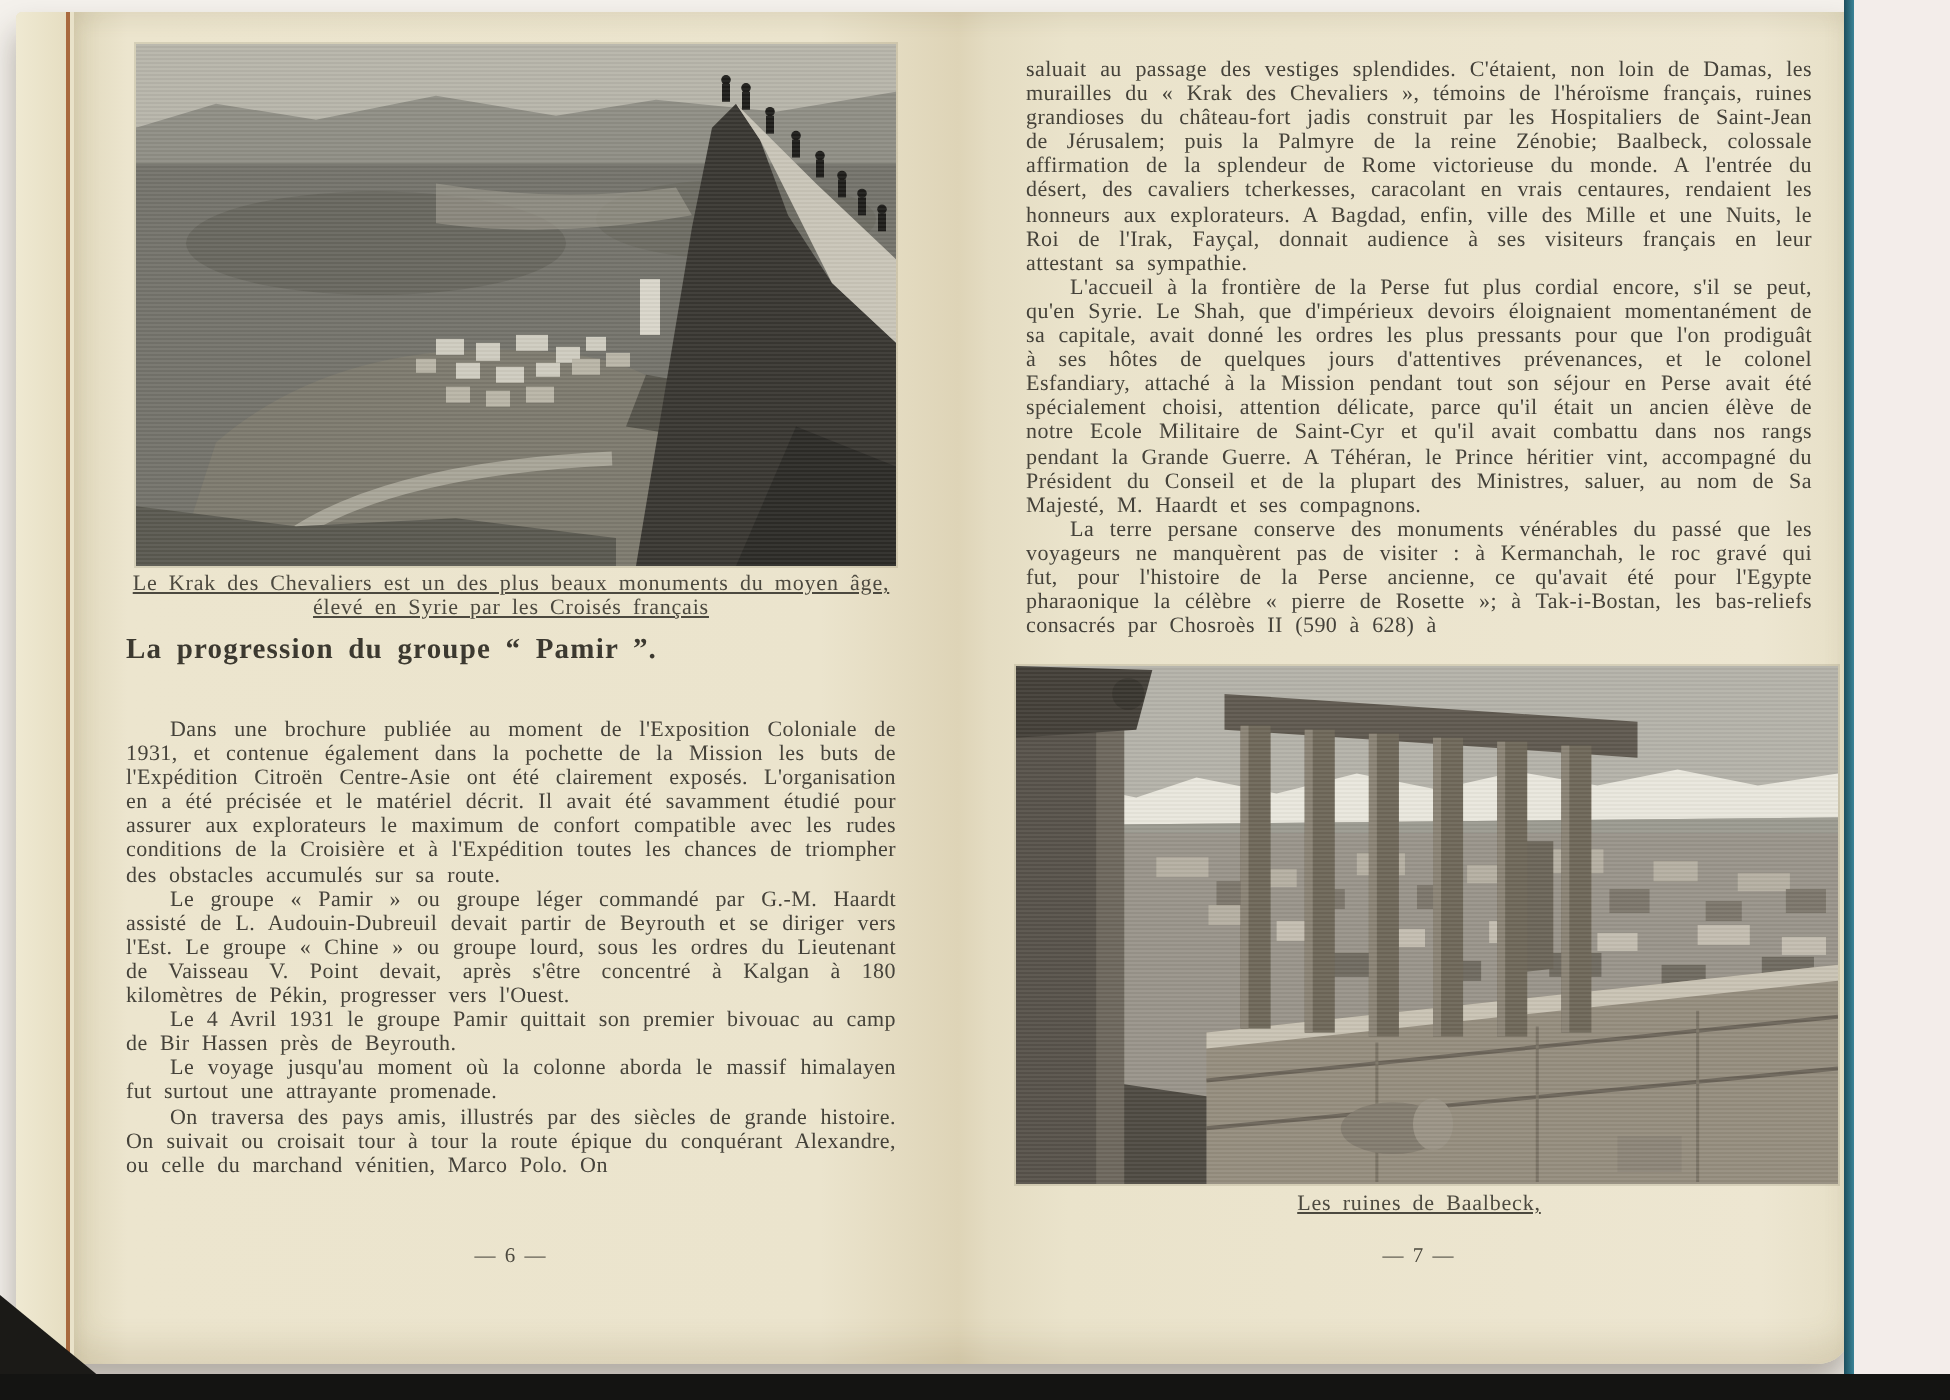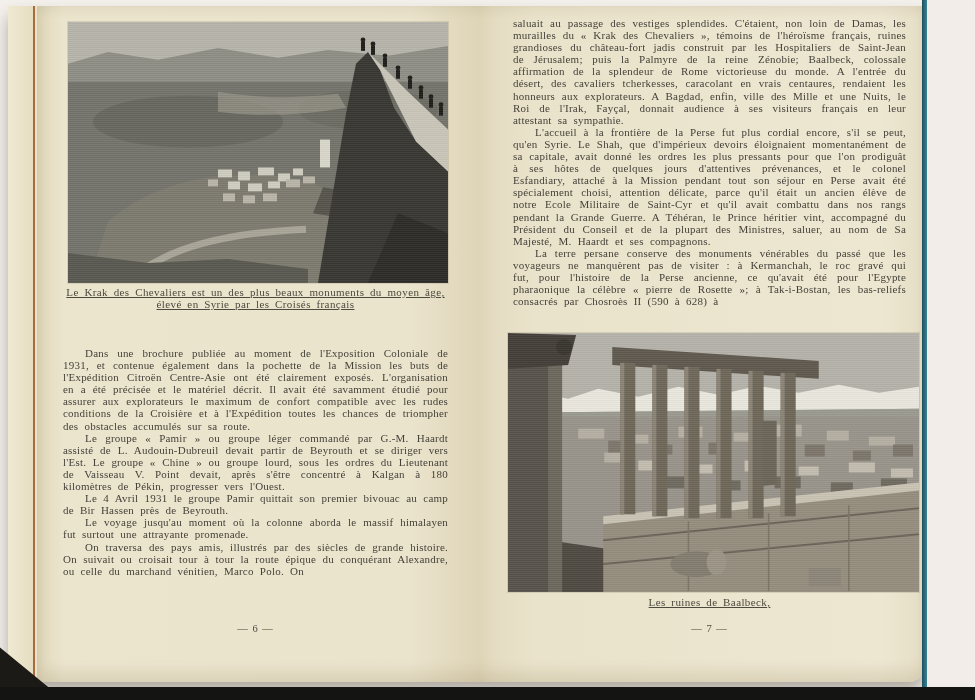--- a/index.html
+++ b/index.html
@@ -38,21 +38,21 @@
   .photo svg { display:block; width:100%; height:100%; }
   .photo::after { content:""; position:absolute; inset:0;
       background:repeating-linear-gradient(0deg, rgba(255,255,255,.05) 0 1px, rgba(0,0,0,.03) 1px 2px);
       pointer-events:none; }
 
   .caption { position:absolute; text-align:center; font-size:11px; line-height:11.6px;
              letter-spacing:.4px; word-spacing:2.5px; color:#4c493f;text-decoration:underline; }
   .heading { position:absolute; font-size:14.5px; font-weight:bold; letter-spacing:.6px;
              word-spacing:3px; color:#3c3930; }
   .bodytext { position:absolute; font-size:11px; line-height:12.1px; text-align:justify;
-              letter-spacing:.22px; word-spacing:3.2px; color:#45423a; overflow:hidden; }
+              letter-spacing:.22px; word-spacing:3.2px; color:#45423a; overflow:hidden;margin-top:12px; }
   .bodytext p { text-indent:22px; margin:0; }
   .bodytext p.noindent { text-indent:0; }
   .pagenum { position:absolute; text-align:center; font-size:10.5px; letter-spacing:1px; color:#4c493f; }
 </style>
 </head>
 <body>
 
 <div class="scene">
 
   <div class="book">
@@ -120,20 +120,21 @@
             <circle cx="373" cy="83" r="2.4"></circle>
         </g>
       </svg>
     </div>
 
     <div class="caption" style="left:63px; top:287px; width:385px;">
       <div>Le Krak des Chevaliers est un des plus beaux monuments du moyen âge,</div>
       <div>élevé en Syrie par les Croisés français</div>
     </div>
 
+    <div class="heading" style="left:63px; top:317px; width:385px;">La progression du groupe “ Pamir ”.</div>
 
     <div class="bodytext" style="left:63px; top:347px; width:385px; height:274px;">
       <p>Dans une brochure publiée au moment de l'Exposition Coloniale de 1931, et contenue également dans la pochette de la Mission les buts de l'Expédition Citroën Centre-Asie ont été clairement exposés. L'organisation en a été précisée et le matériel décrit. Il avait été savamment étudié pour assurer aux explorateurs le maximum de confort compatible avec les rudes conditions de la Croisière et à l'Expédition toutes les chances de triompher des obstacles accumulés sur sa route.</p>
       <p>Le groupe « Pamir » ou groupe léger commandé par G.-M. Haardt assisté de L. Audouin-Dubreuil devait partir de Beyrouth et se diriger vers l'Est. Le groupe « Chine » ou groupe lourd, sous les ordres du Lieutenant de Vaisseau V. Point devait, après s'être concentré à Kalgan à 180 kilomètres de Pékin, progresser vers l'Ouest.</p>
       <p>Le 4 Avril 1931 le groupe Pamir quittait son premier bivouac au camp de Bir Hassen près de Beyrouth.</p>
       <p>Le voyage jusqu'au moment où la colonne aborda le massif himalayen fut surtout une attrayante promenade.</p>
       <p>On traversa des pays amis, illustrés par des siècles de grande histoire. On suivait ou croisait tour à tour la route épique du conquérant Alexandre, ou celle du marchand vénitien, Marco Polo. On</p>
     </div>
 
     <div class="pagenum" style="left:63px; top:623px; width:385px;">— 6 —</div>

